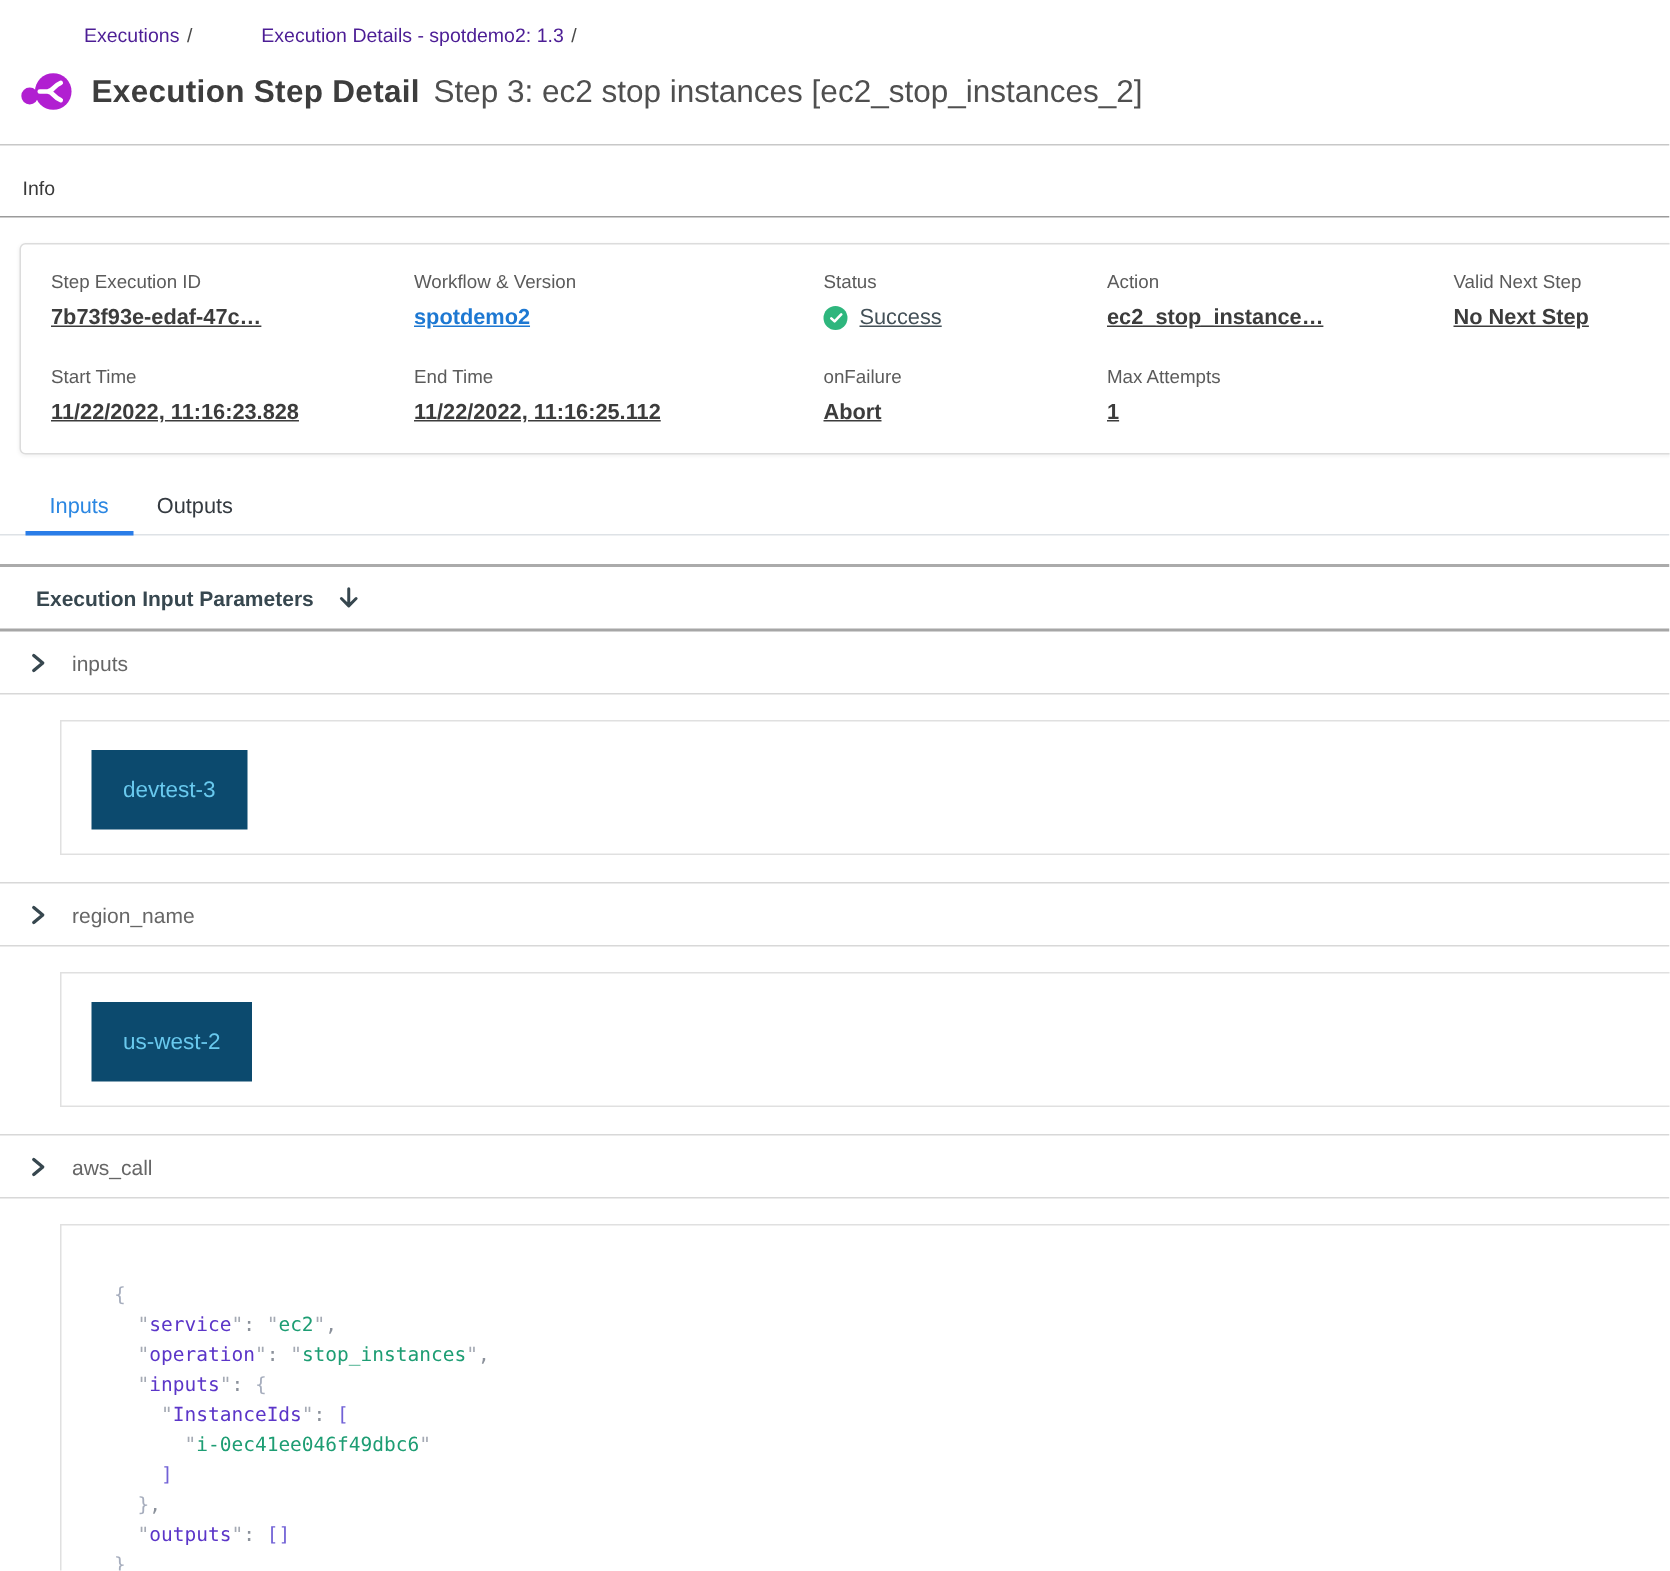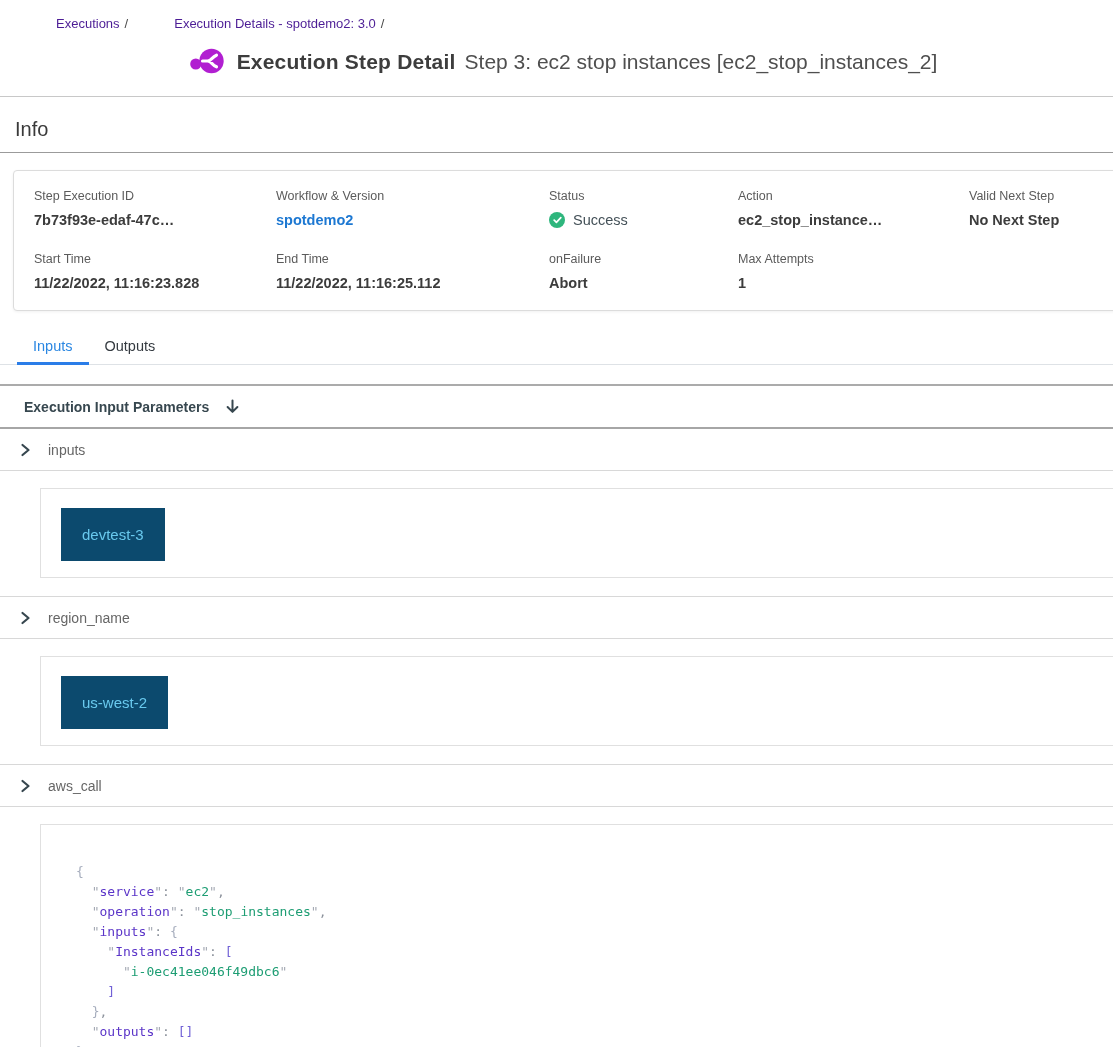--- a/index.html
+++ b/index.html
@@ -10,44 +10,44 @@
     font-family: "Liberation Sans", sans-serif;
     color: #3d3d3d;
   }
 
   
   .breadcrumb { margin: 16px 0 0 15px; font-size: 13px; color: #4a4a4a; }
   .breadcrumb a { color: #4c1d95; text-decoration: none; cursor: pointer; margin-left: 41px; }
   .breadcrumb .sep { margin: 0 5px; color: #4a4a4a; }
 
   
-  .titlebar { display: flex; align-items: center; margin: 17px 0 0 14px; justify-content: center; }
+  .titlebar { display: flex; align-items: center; margin: 17px 0 0 14px; }
   .logo { width: 34px; height: 28px; display: inline-flex; flex: none; }
   .titlebar h1 { font-size: 21px; font-weight: 700; color: #3d3d3d; margin: 0 0 0 13px; letter-spacing: .2px; }
   .subtitle { font-size: 21px; font-weight: 400; color: #4f4f4f; margin-left: 9px; }
   .title-rule { margin-top: 20px; border: none; border-top: 1px solid #c8c8c8; height: 0; }
 
   
-  .info-heading { margin: 21px 0 0 15px; font-size: 20px; font-weight: 400; color: #3a3a3a; }
+  .info-heading { margin: 21px 0 0 15px; font-size: 13px; font-weight: 400; color: #3a3a3a; }
   .info-rule { margin-top: 11px; height: 1px; background: #9b9b9b; }
 
   .card {
     margin: 17px -8px 0 13px;
     border: 1px solid #dcdcdc; border-radius: 4px;
     box-shadow: 0 1px 3px rgba(0,0,0,.06);
     background: #fff;
     padding: 18px 0 19px 20px;
   }
   .card-grid {
     display: grid;
     grid-template-columns: 242px 273px 189px 231px 1fr;
     row-gap: 24px;
   }
   .f-label { font-size: 12.5px; color: #5b5b5b; margin-bottom: 9px; }
-  .f-value { font-size: 14.5px; font-weight: 700; color: #3c3c3c; }
+  .f-value { font-size: 14.5px; font-weight: 700; color: #3c3c3c; text-decoration: underline; }
   .f-value.link { color: #1d78d2; font-weight: 600; cursor: pointer; }
   .f-value.status { font-weight: 400; color: #445158; display: flex; align-items: flex-end; gap: 8px; }
   .status-dot { width: 16px; height: 16px; border-radius: 50%; background: #2eb67d; display: inline-flex; align-items: center; justify-content: center; flex: none; }
 
   
   .tabs { margin-top: 24px; padding-left: 17px; display: flex; border-bottom: 1px solid #dee2e6; }
   .tab { padding: 3px 16px 8px; font-size: 14.5px; color: #343a40; cursor: pointer; margin-bottom: -1px; border-bottom: 3px solid transparent; }
   .tab.active { color: #2b87e2; border-bottom-color: #2a7de8; }
 
   .thick-rule { margin-top: 19px; height: 2px; background: #ababab; }
@@ -88,21 +88,21 @@
   .tk-q { color: #a5aab4; }      
   .tk-b { color: #a6adbd; }      
   .tk-r { color: #7161d6; }      
   .tk-p { color: #8b919b; }      
   .tk-w { color: #3d3d3d; }      
 </style>
 </head>
 <body>
 
 <nav class="breadcrumb">
-  <a>Executions</a><span class="sep">/</span><a>Execution Details - spotdemo2: 3.0</a><span class="sep">/</span>
+  <a>Executions</a><span class="sep">/</span><a>Execution Details - spotdemo2: 1.3</a><span class="sep">/</span>
 </nav>
 
 <header class="titlebar">
   <span class="logo">
     <svg width="34" height="28" viewBox="0 0 34 28">
       <circle cx="21.5" cy="13" r="12.2" fill="#b11fd1"></circle>
       <circle cx="5.8" cy="16" r="5.6" fill="#b11fd1"></circle>
       <path d="M12.5 13 L17.5 13 M17.5 13 C21.5 13 21.5 9.2 26.5 7.2 M17.5 13 C21.5 13 21.5 16.8 26.5 18.8" stroke="#ffffff" stroke-width="3.1" fill="none" stroke-linecap="round"></path>
     </svg>
   </span>

